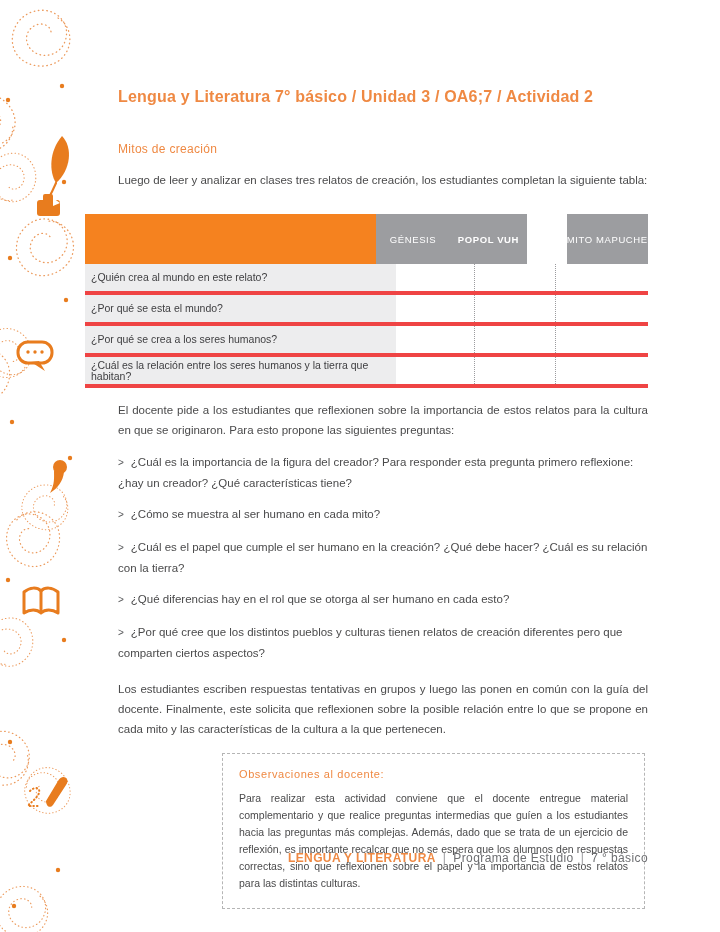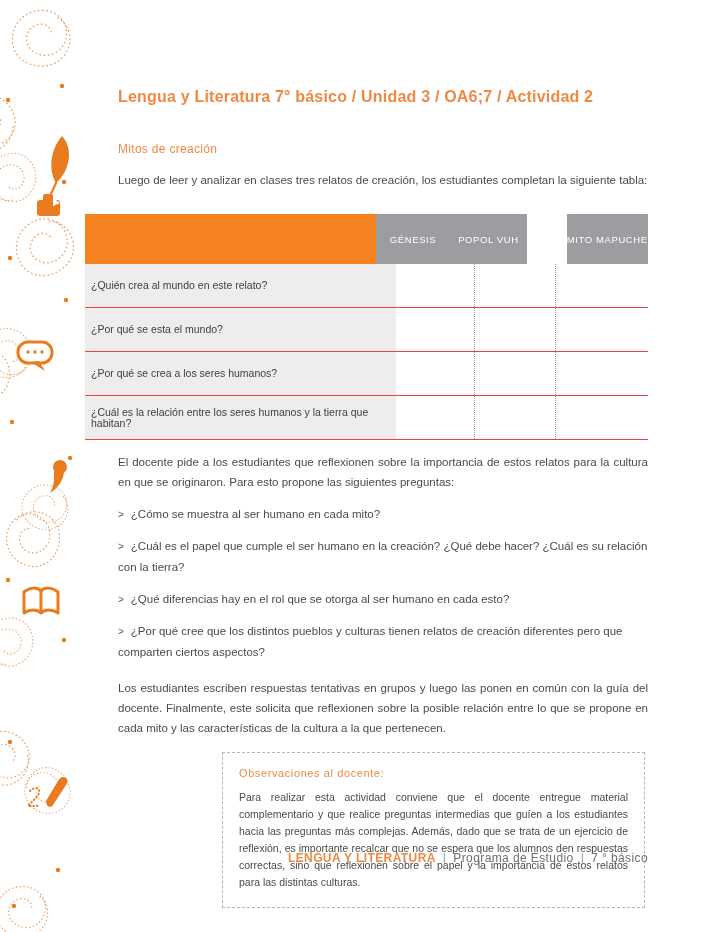--- a/index.html
+++ b/index.html
@@ -12,24 +12,24 @@
   .page-title{margin-top:88px;font-size:16px;font-weight:bold;color:#ef8943;letter-spacing:.2px;}
   .section-heading{margin-top:36px;font-size:12px;color:#ef8943;letter-spacing:.3px;}
   .para{margin-top:14px;font-size:11.5px;line-height:20px;text-align:justify;color:#4a4a4b;}
   
   .activity-table{margin-top:24px;margin-left:-33px;width:563px;font-family:"Liberation Sans",sans-serif;}
   .thead{display:flex;height:50px;}
   .th-blank{width:311px;background:#f5821f;}
   .th{background:#9c9da0;color:#ffffff;font-size:9.5px;letter-spacing:.6px;
       display:flex;align-items:center;justify-content:center;text-align:center;line-height:11px;}
   .th-genesis{width:79px;}
-  .th-popol{width:82px;}
+  .th-popol{width:82px;font-weight:bold;}
   .th-gap{width:4px;background:#ffffff;}
   .th-mapuche{width:87px;margin-left:36px;}
-  .tr{display:flex;height:44px;border-bottom:1px solid #ef4444;box-sizing:border-box;}
+  .tr{display:flex;height:31px;border-bottom:4px solid #ef4444;box-sizing:border-box;}
   .td-q{width:311px;background:#ededee;font-size:10.5px;color:#3e3e40;
         display:flex;align-items:center;padding-left:6px;box-sizing:border-box;line-height:11px;}
   .td-a{box-sizing:border-box;}
   .td-a1{width:79px;border-right:1px dotted #9b9b9e;}
   .td-a2{width:81px;border-right:1px dotted #9b9b9e;}
   .td-a3{width:92px;}
   
   .q-list{margin-top:10px;}
   .q-item{font-size:11.5px;line-height:20px;margin-top:6px;text-align:left;color:#4a4a4b;}
   .q-item .marker{color:#58595b;margin-right:7px;font-size:10px;}
@@ -147,20 +147,21 @@
       <div class="td-q">¿Cuál es la relación entre los seres humanos y la tierra que habitan?</div>
       <div class="td-a td-a1"></div>
       <div class="td-a td-a2"></div>
       <div class="td-a td-a3"></div>
     </div>
   </div>
 
   <p class="para" style="margin-top:12px;">El docente pide a los estudiantes que reflexionen sobre la importancia de estos relatos para la cultura en que se originaron. Para esto propone las siguientes  preguntas:</p>
 
   <div class="q-list">
+    <p class="q-item"><span class="marker">&gt;</span><span>¿Cuál es la importancia de la figura del creador? Para responder esta pregunta primero reflexione: ¿hay un creador? ¿Qué características tiene?</span></p>
     <p class="q-item"><span class="marker">&gt;</span><span>¿Cómo se muestra al ser humano en cada mito?</span></p>
     <p class="q-item"><span class="marker">&gt;</span><span>¿Cuál es el papel que cumple el ser humano en la creación? ¿Qué debe hacer? ¿Cuál es su relación con la tierra?</span></p>
     <p class="q-item"><span class="marker">&gt;</span><span>¿Qué diferencias hay en el rol que se otorga al ser humano en cada esto?</span></p>
     <p class="q-item"><span class="marker">&gt;</span><span>¿Por qué cree que los distintos pueblos y culturas tienen relatos de creación diferentes pero que comparten ciertos aspectos?</span></p>
   </div>
 
   <p class="para" style="margin-top:16px;">Los estudiantes escriben respuestas tentativas en grupos y luego las ponen en común con la guía del docente. Finalmente, este solicita que reflexionen sobre la posible relación entre lo que se propone en cada mito y las características de la cultura a la que pertenecen.</p>
 
   <div class="note-box">
     <div class="note-heading">Observaciones al docente:</div>

